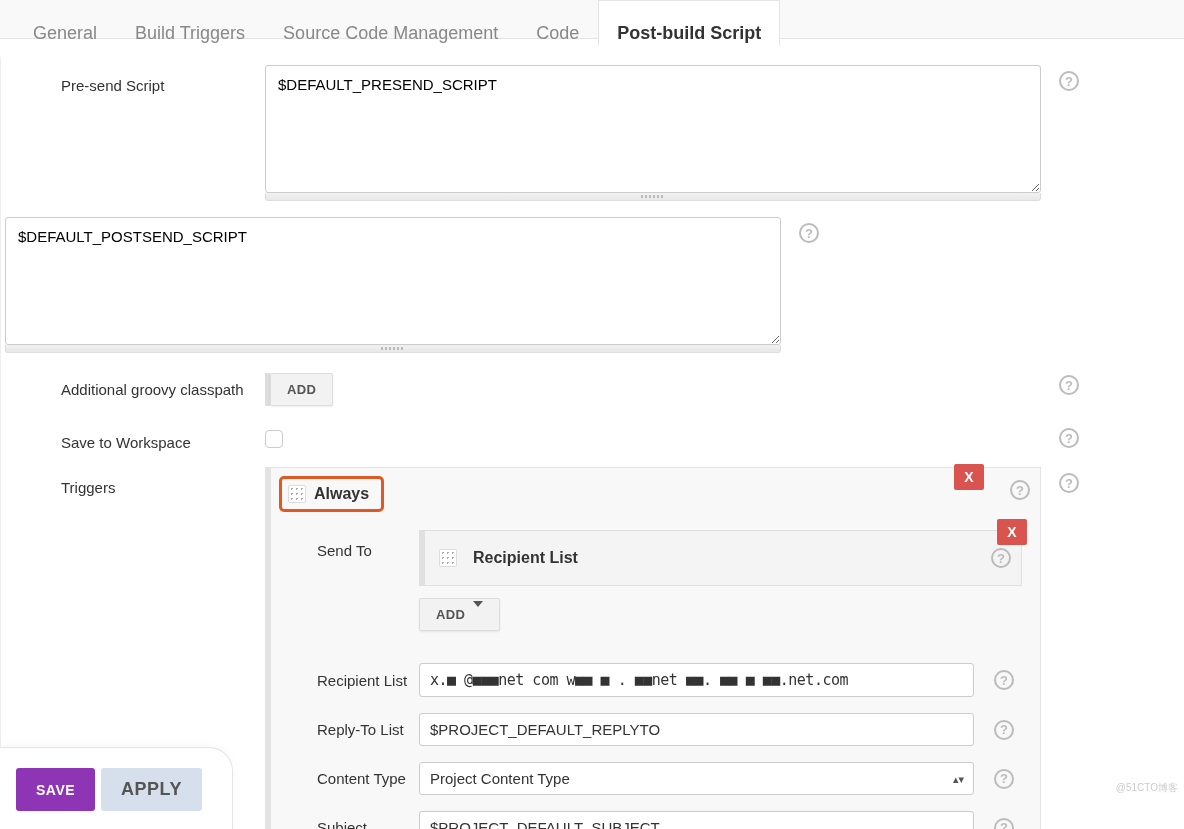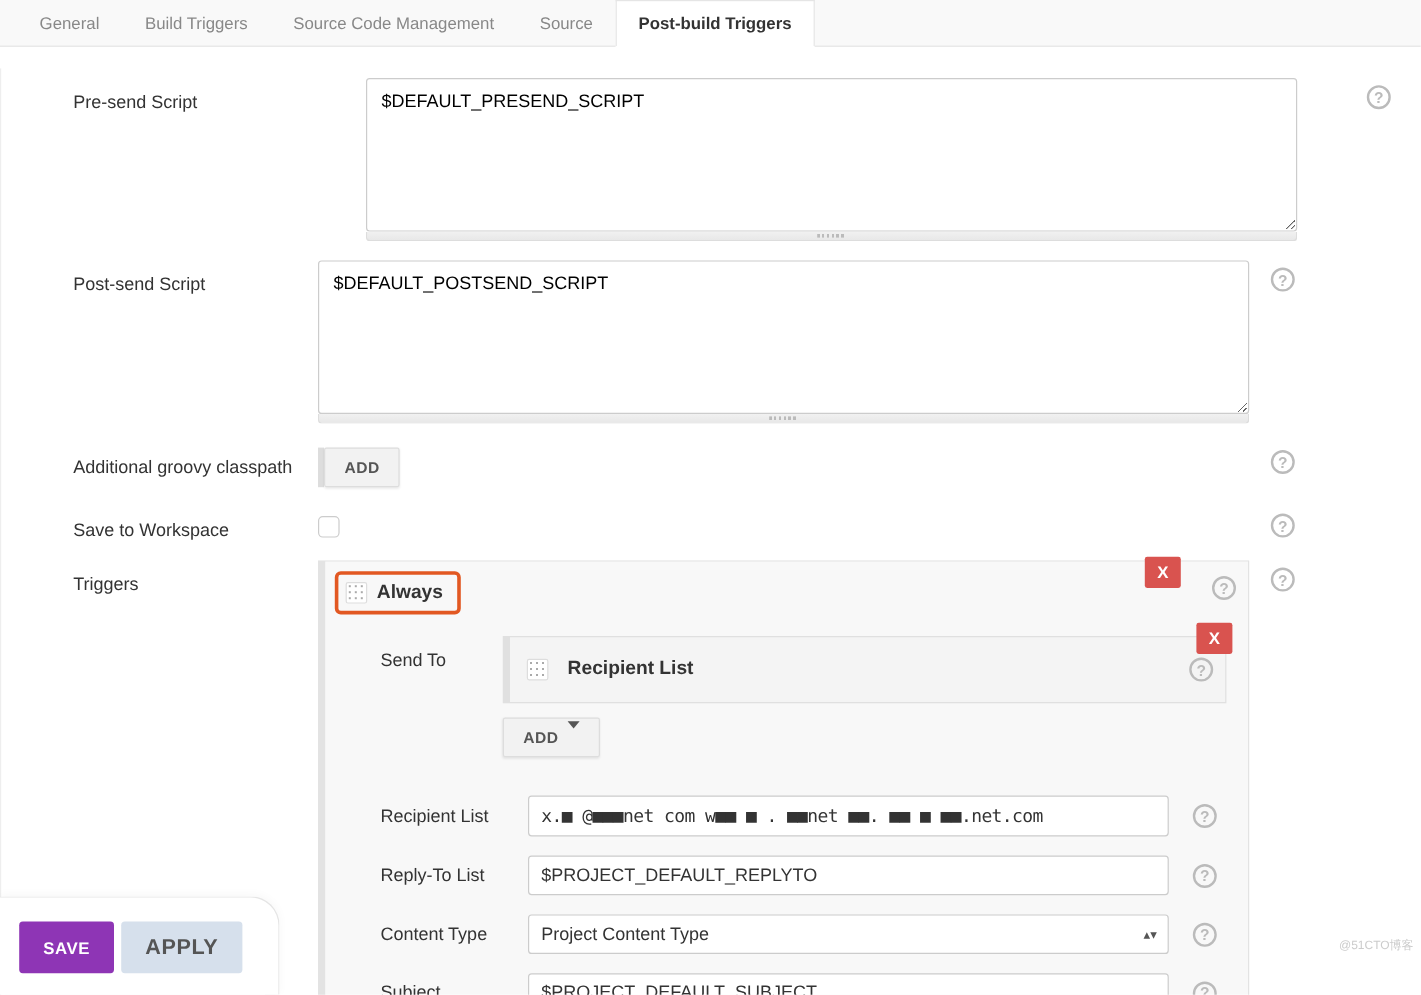--- a/index.html
+++ b/index.html
@@ -14,23 +14,23 @@
   position: relative;
 }
 .tabs {
   display: flex;
   border-bottom: 1px solid #e5e5e5;
   background: #f9f9f9;
   height: 39px;
   padding-left: 14px;
 }
 .tab {
-  padding: 10px 18px;
+  padding: 22px 18px;
   color: #888;
-  font-size: 14px;
+  font-size: 18px;
   cursor: pointer;
   border: 1px solid transparent;
 }
 .tab.active {
   color: #333;
   font-weight: 700;
   background: #fff;
   border: 1px solid #e5e5e5;
   border-bottom: 1px solid #fff;
   margin-bottom: -1px;
@@ -230,21 +230,21 @@
   display: flex;
   align-items: center;
   padding: 8px 18px;
 }
 .inner-label {
   width: 130px;
   color: #333;
   font-size: 15px;
   padding-left: 28px;
 }
-.inner-control { flex: 1; padding-right: 12px; margin-left: 21px; }
+.inner-control { flex: 1; padding-right: 12px; }
 .text-input {
   width: 100%;
   border: 1px solid #ccc;
   border-radius: 3px;
   padding: 7px 10px;
   font-size: 15px;
   font-family: inherit;
   color: #333;
   background: #fff;
 }
@@ -322,39 +322,38 @@
 }
 .trigger-help-outer { position:absolute; right: 10px; top: 12px; }
 </style>
 </head>
 <body>
 
 <div class="tabs">
   <div class="tab">General</div>
   <div class="tab">Build Triggers</div>
   <div class="tab">Source Code Management</div>
-  <div class="tab">Source</div>
-  <div class="tab active">Post-build Triggers</div>
+  <div class="tab">Code</div>
+  <div class="tab active">Post-build Script</div>
 </div>
 
 <div class="content scroll-area">
 
-  <div class="form-row" style="margin-top:18px;gap:40px;">
+  <div class="form-row" style="margin-top:18px;">
     <div class="form-label">Pre-send Script</div>
     <div class="form-control">
       <textarea class="big" style="">$DEFAULT_PRESEND_SCRIPT</textarea>
       <div class="resize-grip"></div>
     </div>
     <div class="help-col">
         <span class="help-icon">?</span>
       </div>
   </div>
 
   <div class="form-row">
-    <div class="form-label">Post-send Script</div>
     <div class="form-control">
       <textarea class="big" style="">$DEFAULT_POSTSEND_SCRIPT</textarea>
       <div class="resize-grip"></div>
     </div>
     <div class="help-col">
         <span class="help-icon">?</span>
       </div>
   </div>
 
   <div class="form-row">

